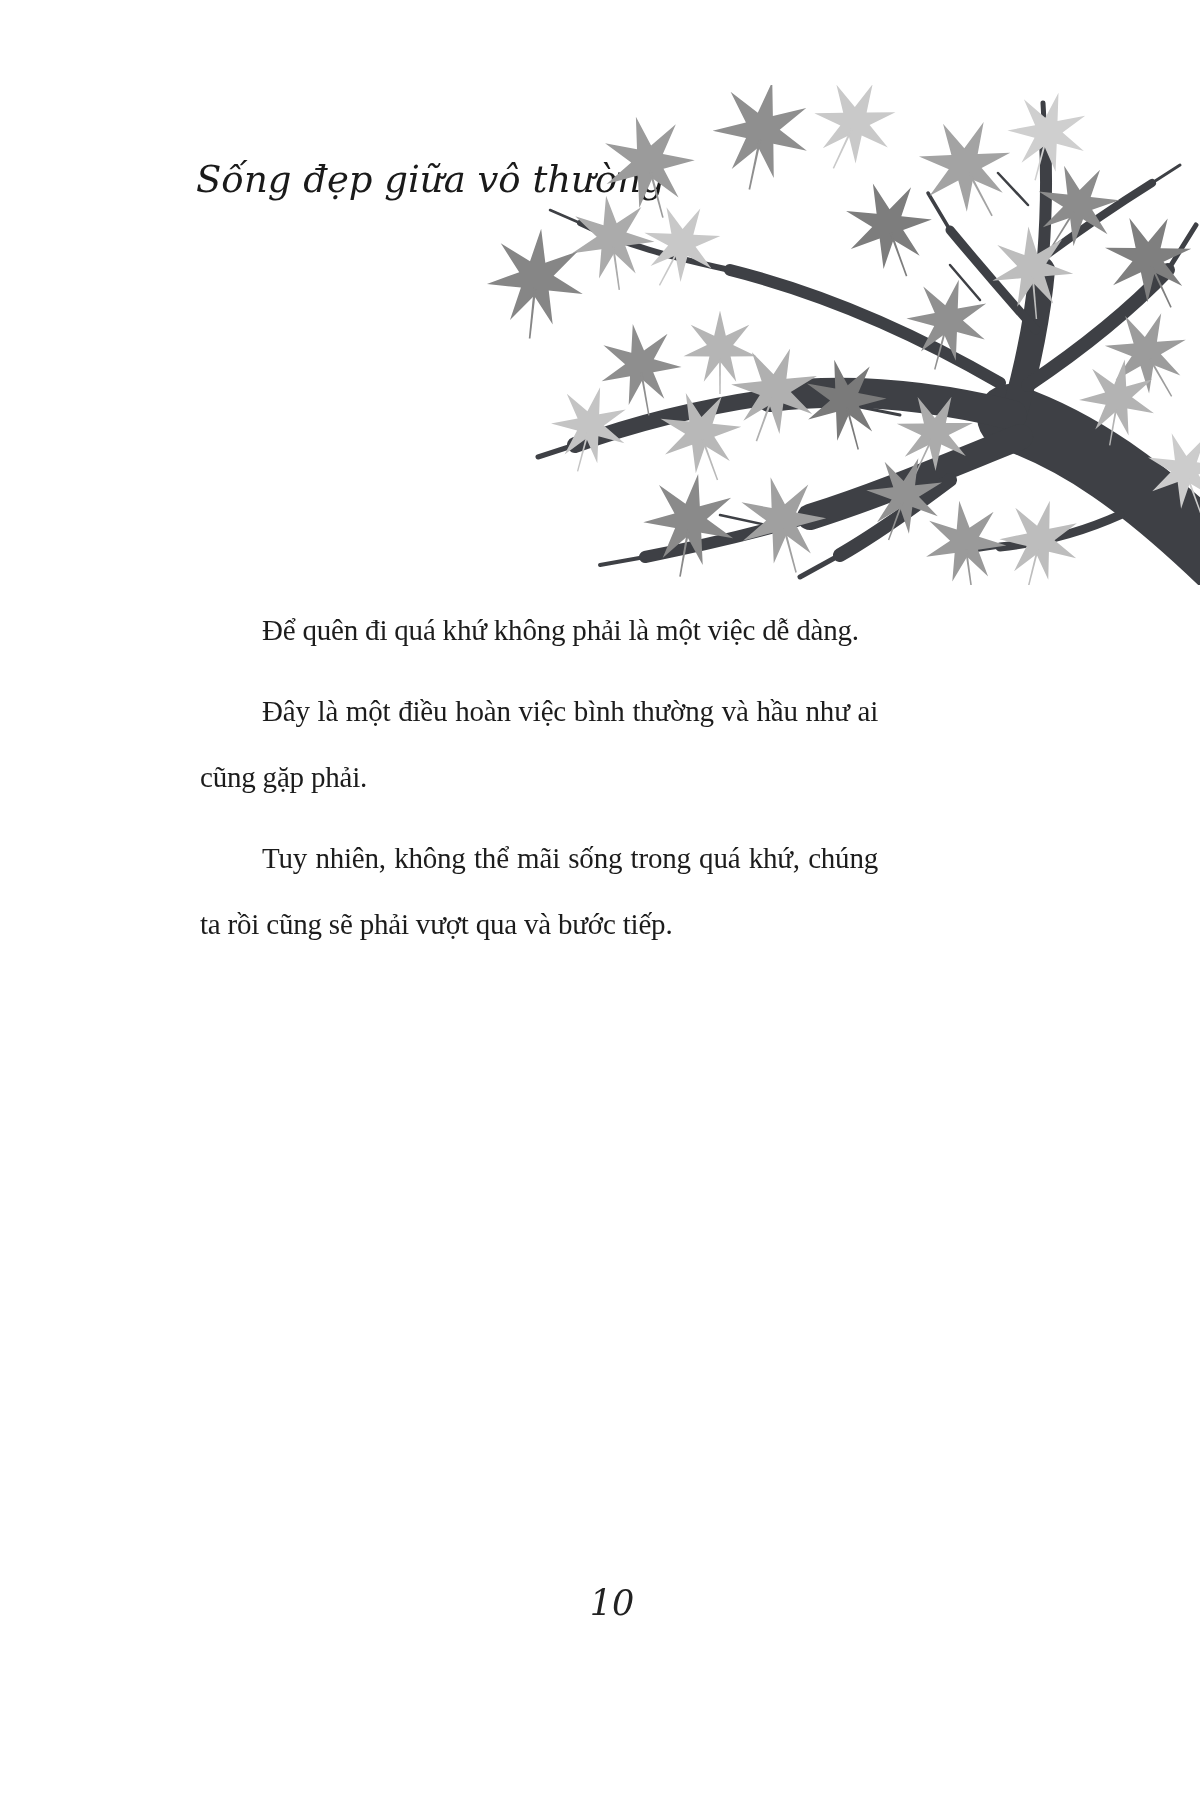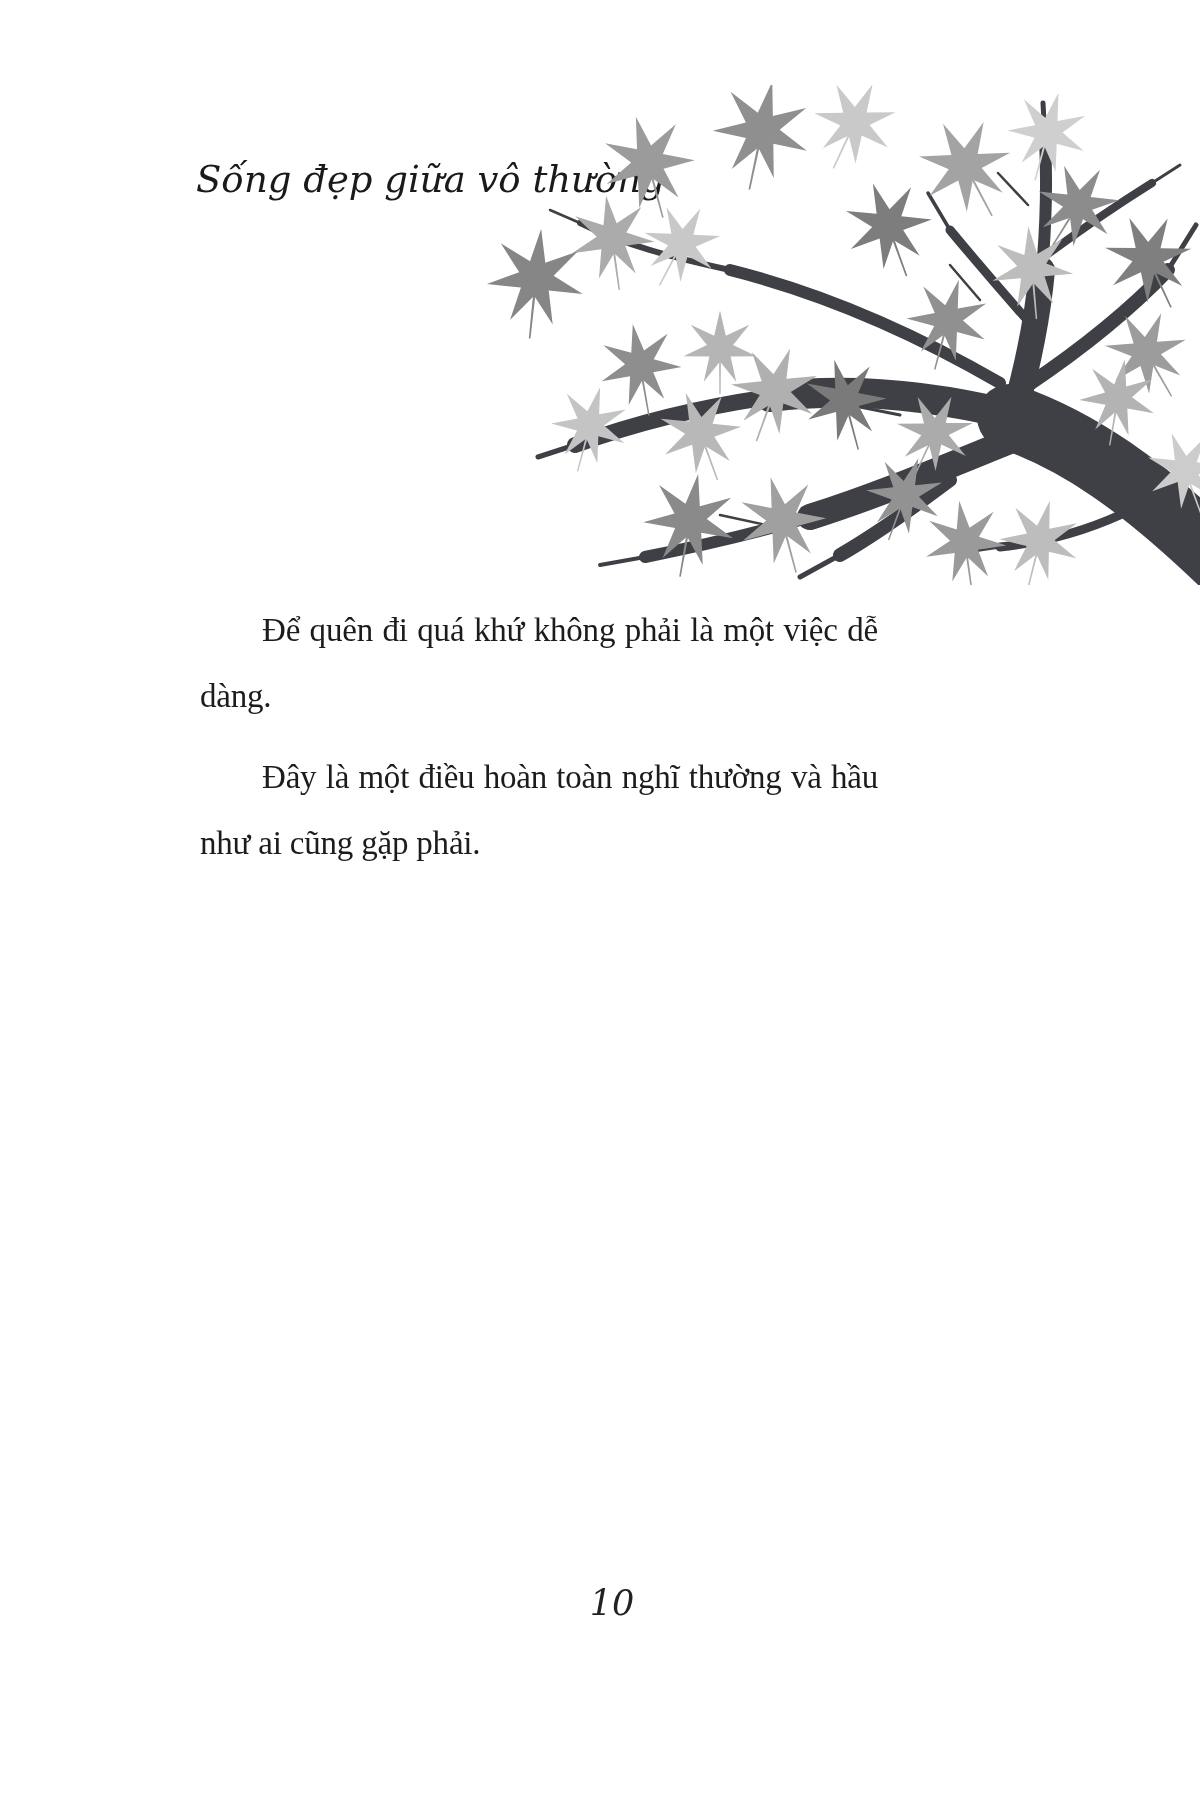--- a/index.html
+++ b/index.html
@@ -25,21 +25,21 @@
     left:480px; top:85px;
     width:720px; height:500px;
   }
   .text-block {
     position:absolute;
     left:200px; top:597px;
     width:678px;
   }
   .text-block p {
     margin:0 0 15px 0;
-    font-size:33px;
+    font-size:29px;
     line-height:66px;
     letter-spacing:-0.2px;
     text-align:justify;
     text-indent:62px;
     color:#1c1c1c;
   }
   .page-number {
     position:absolute;
     left:12px; top:1583px;
     width:100%;
@@ -133,18 +133,19 @@
         <use href="#maple-leaf" xlink:href="#maple-leaf" transform="translate(302 435) rotate(-15) scale(0.85)" fill="#a0a0a0"></use>
         <use href="#maple-leaf" xlink:href="#maple-leaf" transform="translate(425 410) rotate(20) scale(0.75)" fill="#929292"></use>
         <use href="#maple-leaf" xlink:href="#maple-leaf" transform="translate(485 457) rotate(-8) scale(0.8)" fill="#9a9a9a"></use>
         <use href="#maple-leaf" xlink:href="#maple-leaf" transform="translate(560 455) rotate(14) scale(0.78)" fill="#bdbdbd"></use>
         <use href="#maple-leaf" xlink:href="#maple-leaf" transform="translate(705 385) rotate(-20) scale(0.75)" fill="#cccccc"></use>
       </g>
   </svg>
 
   <div class="text-block">
     <p>Để quên đi quá khứ không phải là một việc dễ dàng.</p>
-    <p>Đây là một điều hoàn toàn nghĩ thường và hầu như ai cũng gặp phải.</p>
+    <p>Đây là một điều hoàn việc bình thường và hầu như ai cũng gặp phải.</p>
+    <p>Tuy nhiên, không thể mãi sống trong quá khứ, chúng ta rồi cũng sẽ phải vượt qua và bước tiếp.</p>
   </div>
 
   <div class="page-number">10</div>
 
 </div>
 
 </body></html>

